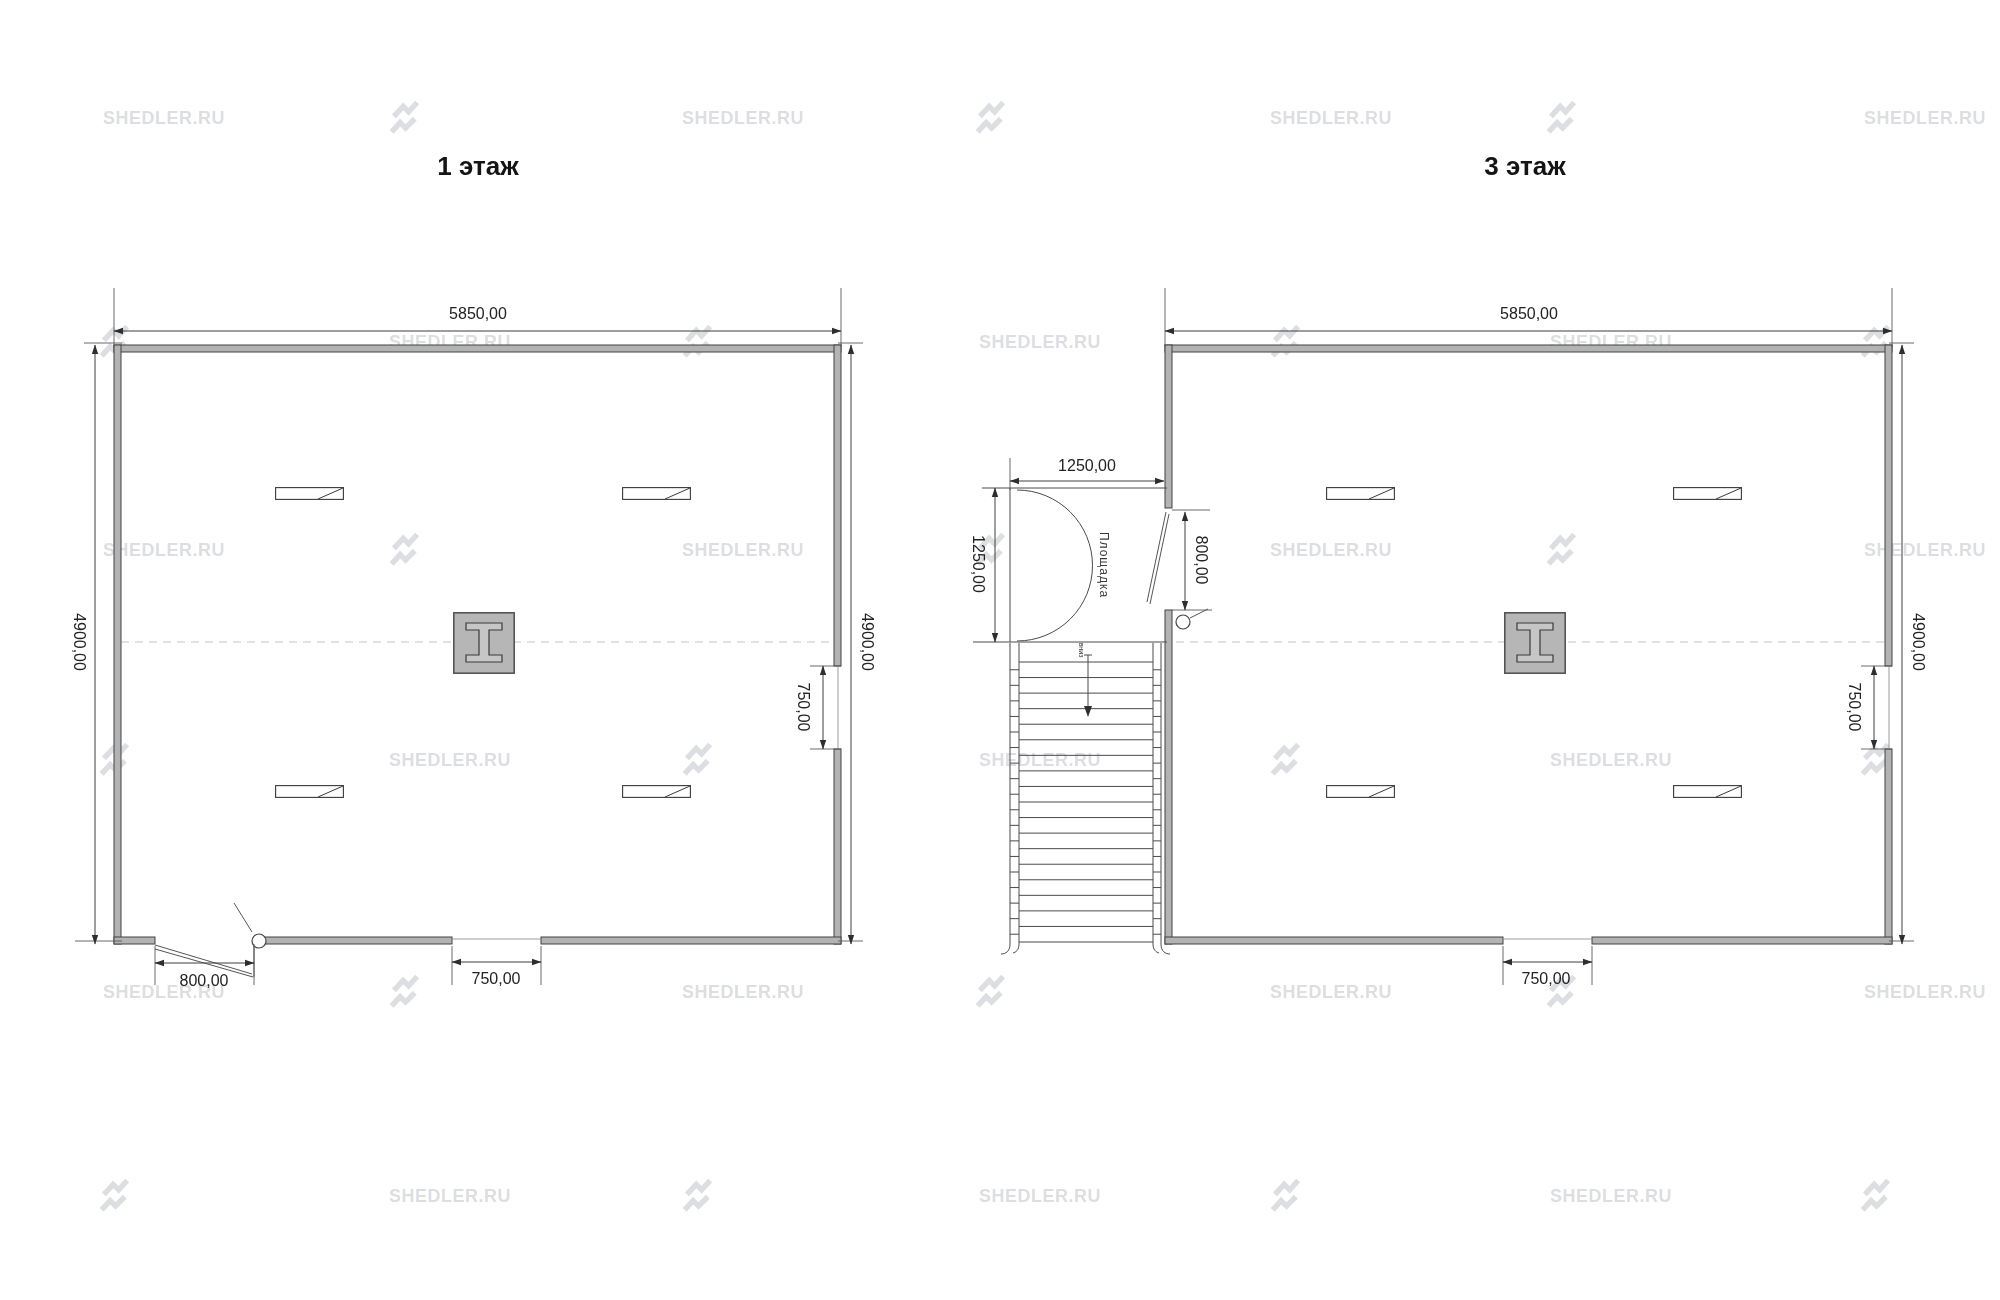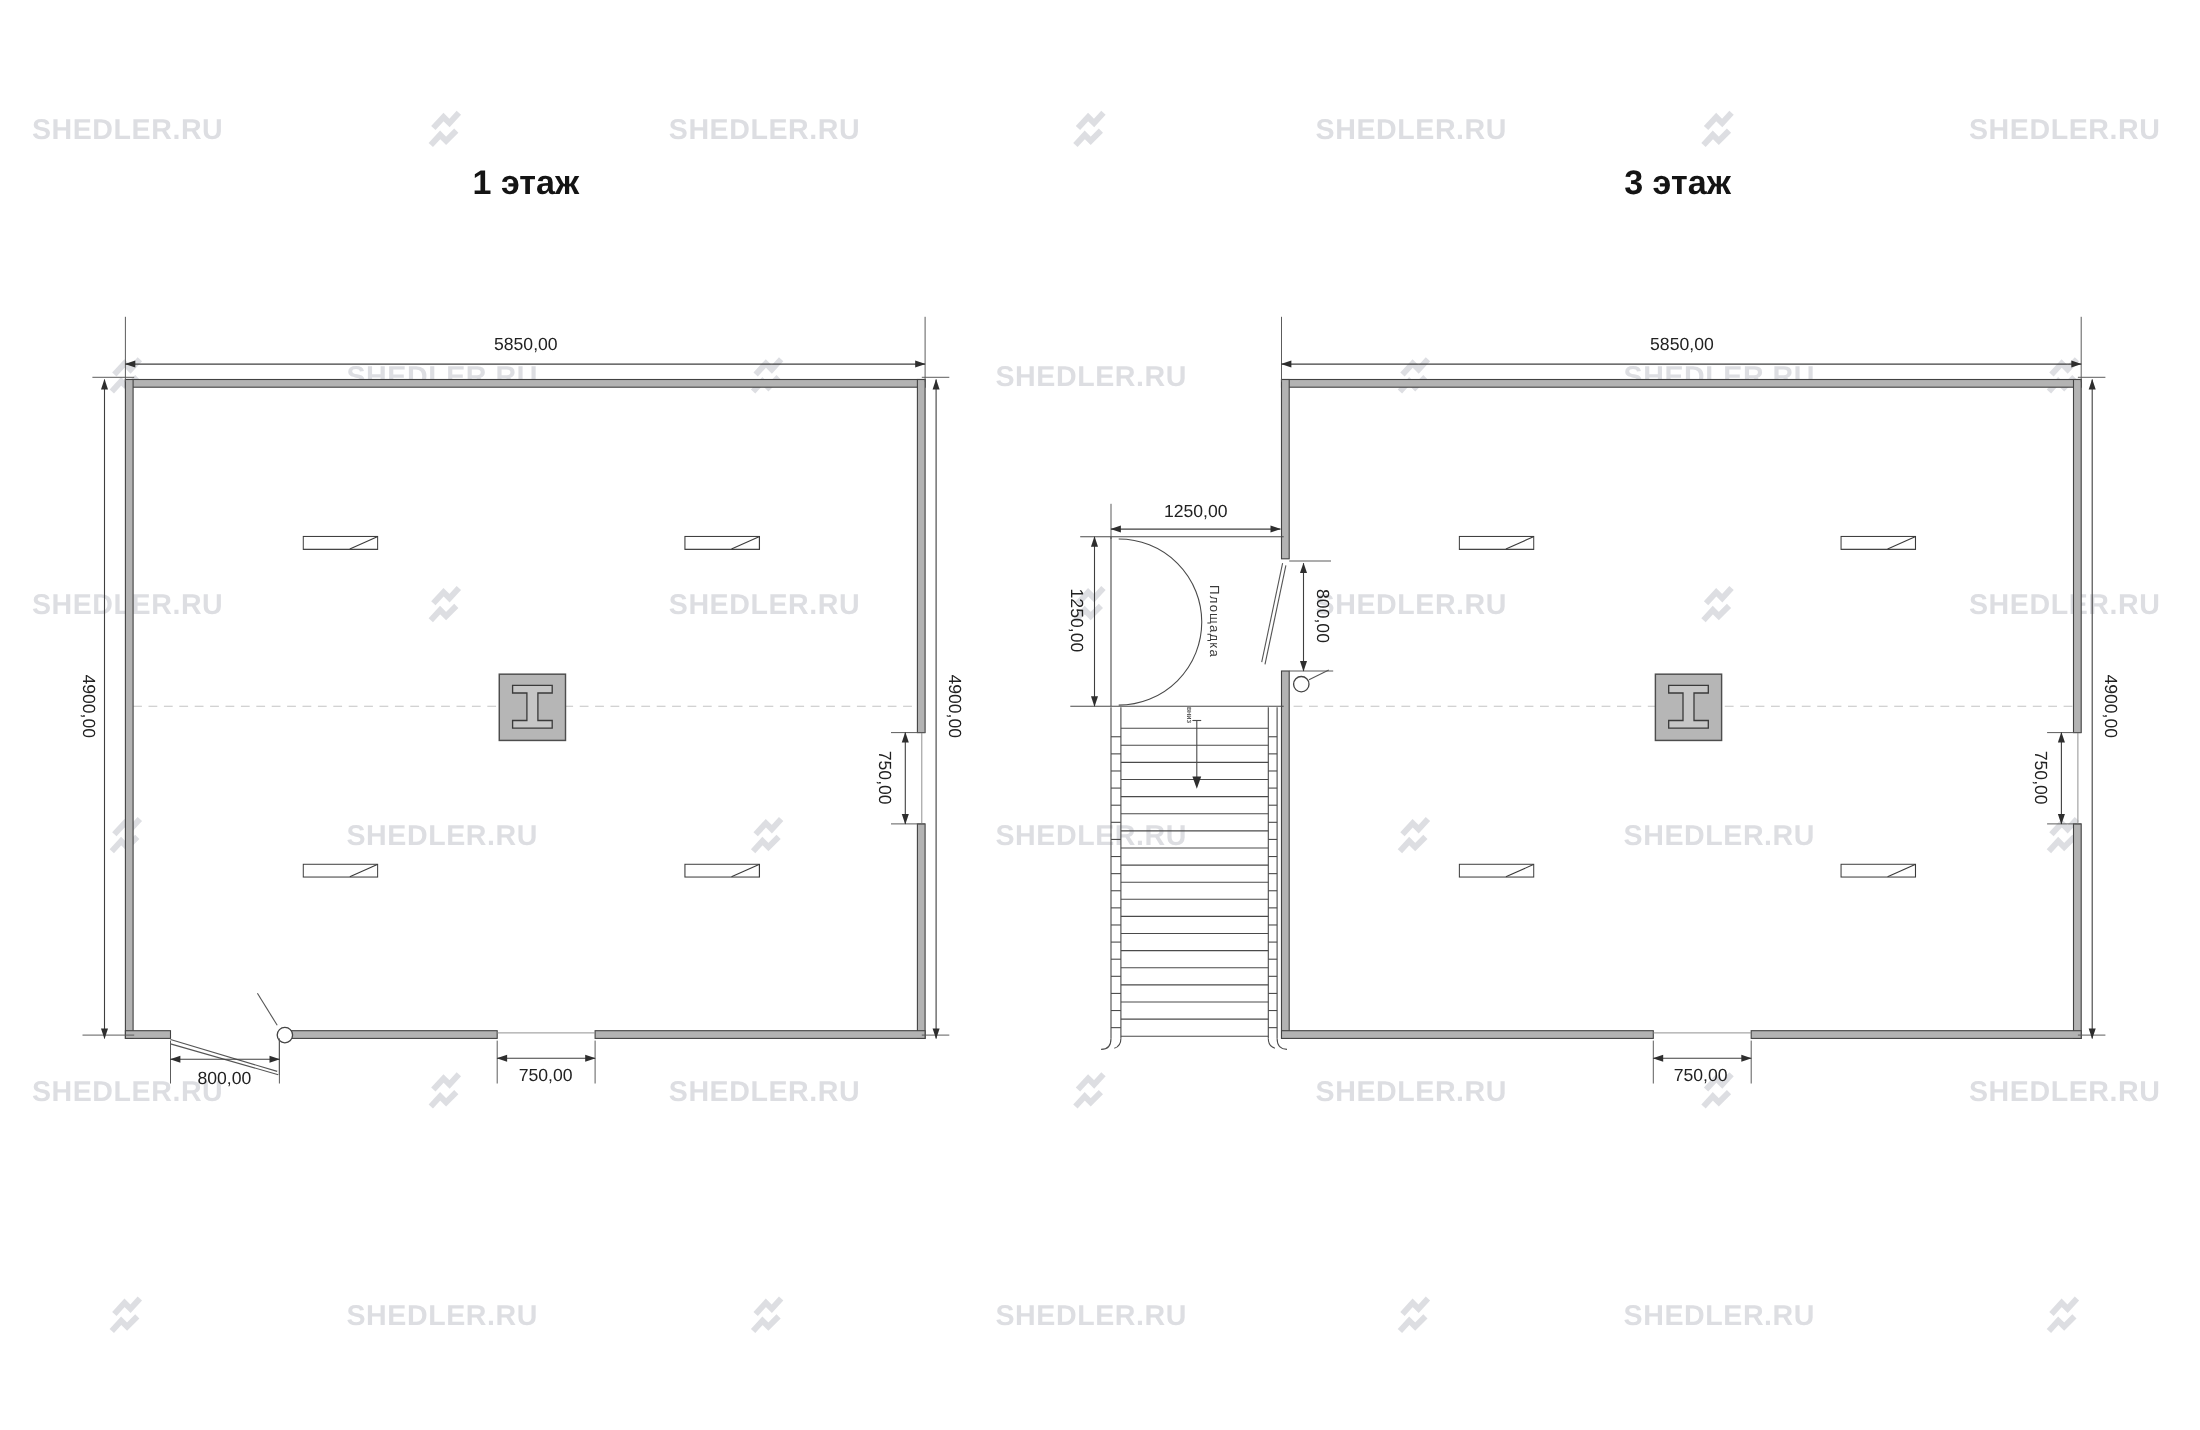--- a/index.html
+++ b/index.html
@@ -1,31 +1,31 @@
 <!DOCTYPE html>
 <html><head>
 <meta charset="utf-8">
 <style>
   html,body{margin:0;padding:0;background:#ffffff;}
   .canvas{position:relative;width:2000px;height:1300px;background:#ffffff;overflow:hidden;
           font-family:"Liberation Sans", sans-serif;}
   .wm-layer{position:absolute;inset:0;z-index:1;}
-  .wm-text{position:absolute;transform:translate(-50%,-50%);font-size:26px;font-weight:600;
-           letter-spacing:.5px;color:rgba(141,147,158,0.30);white-space:nowrap;}
+  .wm-text{position:absolute;transform:translate(-50%,-50%);font-size:18px;font-weight:600;
+           letter-spacing:.5px;color:rgba(141,147,158,0.30);white-space:nowrap;margin-left:48px;}
   .wm-logo{position:absolute;transform:translate(-50%,-50%);}
   svg.draw{position:absolute;left:0;top:0;z-index:2;}
   .wall{fill:#b3b3b3;stroke:#424242;stroke-width:1;}
   .ln{stroke:#4a4a4a;stroke-width:1;fill:none;}
   .dimln{stroke:#3f3f3f;stroke-width:1;fill:none;}
   .ext{stroke:#5a5a5a;stroke-width:.9;fill:none;}
   .dash{stroke:#c3c3c3;stroke-width:1;stroke-dasharray:8 6;fill:none;}
   .thin{stroke:#909090;stroke-width:.9;fill:none;}
   .door{stroke:#555;stroke-width:1;fill:none;}
   .lbl-layer{position:absolute;inset:0;z-index:3;}
-  .title{position:absolute;transform:translate(-50%,-50%);font-size:31px;font-weight:700;color:#141414;white-space:nowrap;}
+  .title{position:absolute;transform:translate(-50%,-50%);font-size:26px;font-weight:700;color:#141414;white-space:nowrap;}
   .dim{position:absolute;transform:translate(-50%,-50%);font-size:16px;color:#222;white-space:nowrap;}
   .dim.rot{transform:translate(-50%,-50%) rotate(90deg);}
   .room{position:absolute;transform:translate(-50%,-50%) rotate(90deg);font-size:12px;color:#3a3a3a;white-space:nowrap;letter-spacing:1px;}
   .stair-lbl{position:absolute;transform:translate(-50%,-50%) rotate(90deg);font-size:7px;color:#333;white-space:nowrap;}
 </style>
 </head>
 <body>
 
 <div class="canvas">
 

